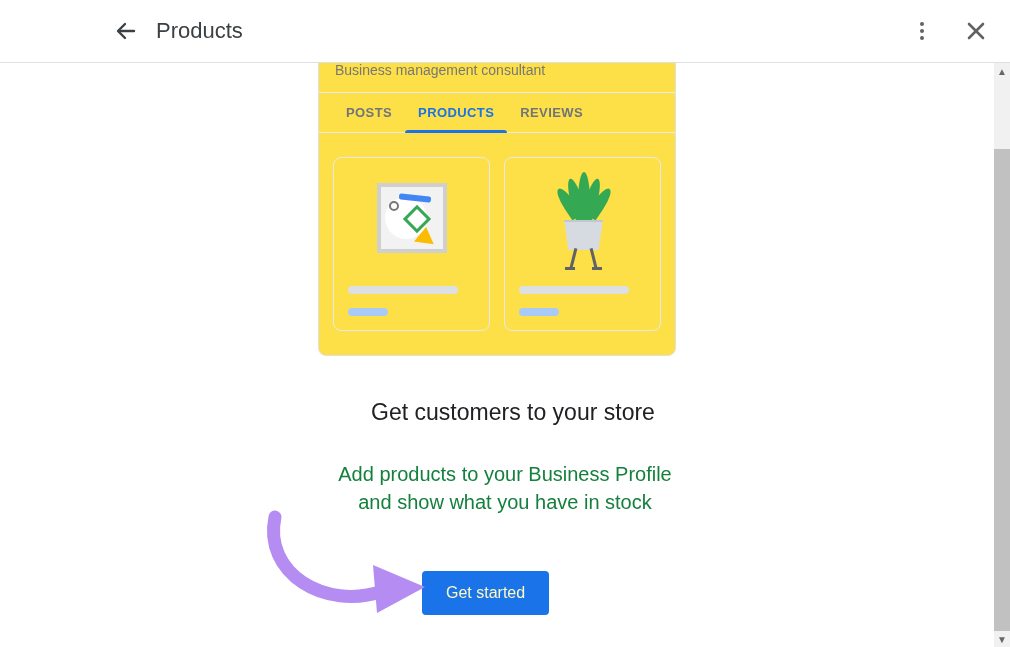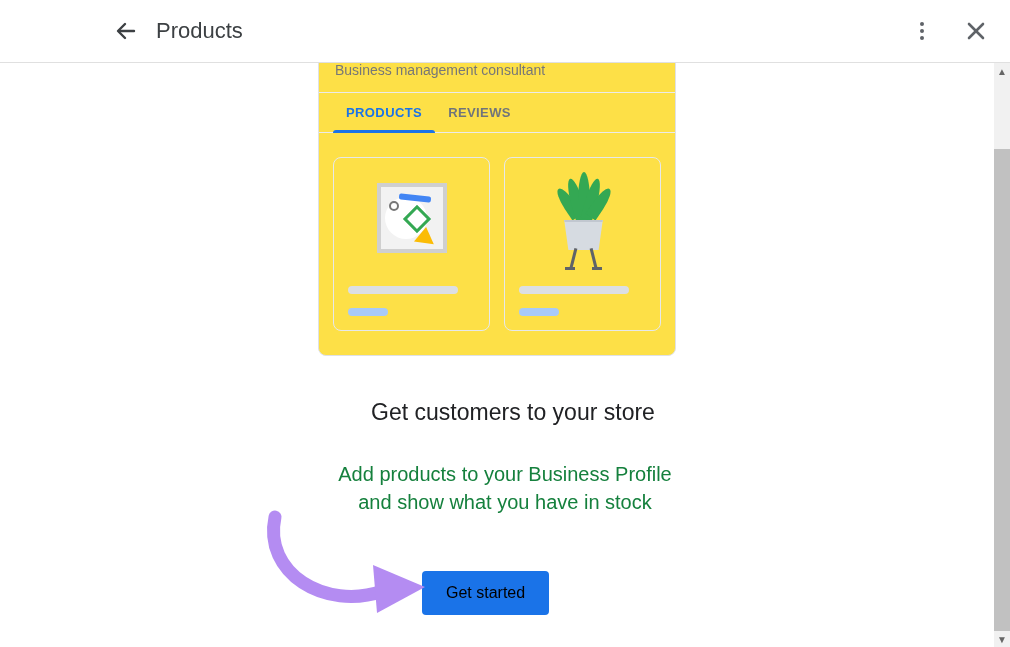--- a/index.html
+++ b/index.html
@@ -154,21 +154,21 @@
     color: #15803d;
   }
   .sub1 { top: 400px; }
   .sub2 { top: 428px; }
 
   .cta {
     position: absolute;
     top: 508px;
     left: 422px;
     background: #1a73e8;
-    color: #000000;
+    color: #fef9c3;
     font-size: 16px;
     font-weight: 500;
     padding: 13px 24px;
     border: none;
     border-radius: 4px;
     cursor: pointer;
   }
 
   
   .arrow-svg {
@@ -230,20 +230,21 @@
         </svg>
     </span>
   </div>
 </div>
 
 <div class="content-area">
 
   <div class="card-preview">
     <div class="biz-type">Business management consultant</div>
     <div class="tabs-row">
+      <div class="tab">POSTS</div>
       <div class="tab active">PRODUCTS</div>
       <div class="tab">REVIEWS</div>
     </div>
     <div class="product-cards">
       <div class="product-card">
         <div class="thumb">
           <div class="frame">
             <span class="circ"></span>
             <span class="bar"></span>
             <span class="dia"></span>

